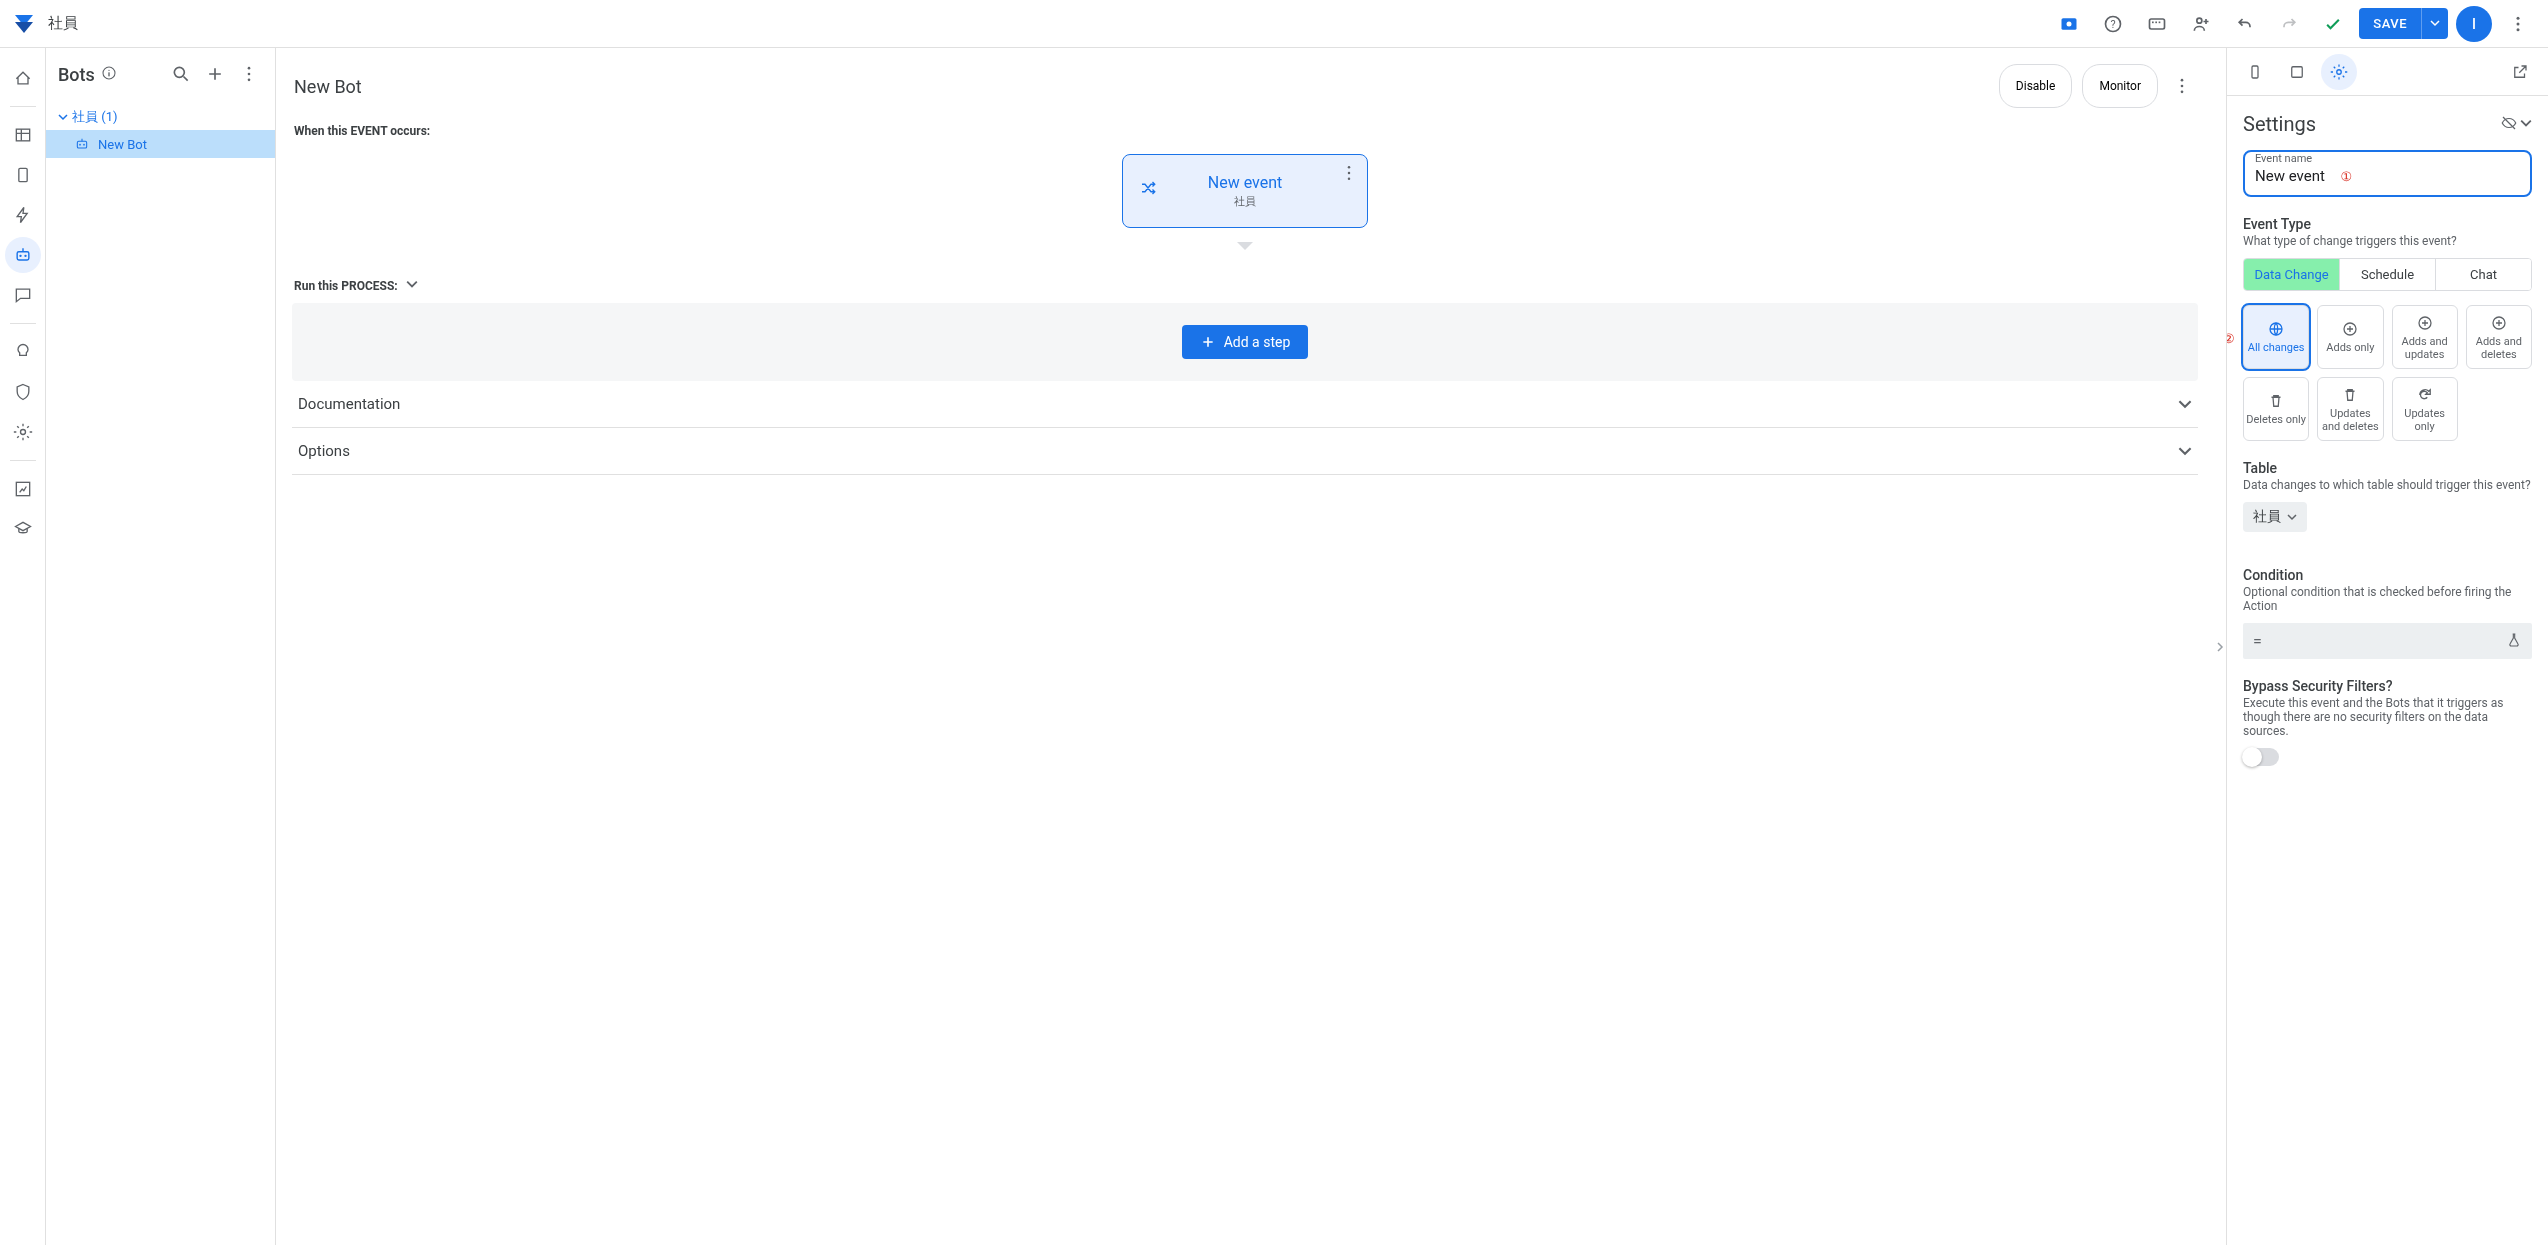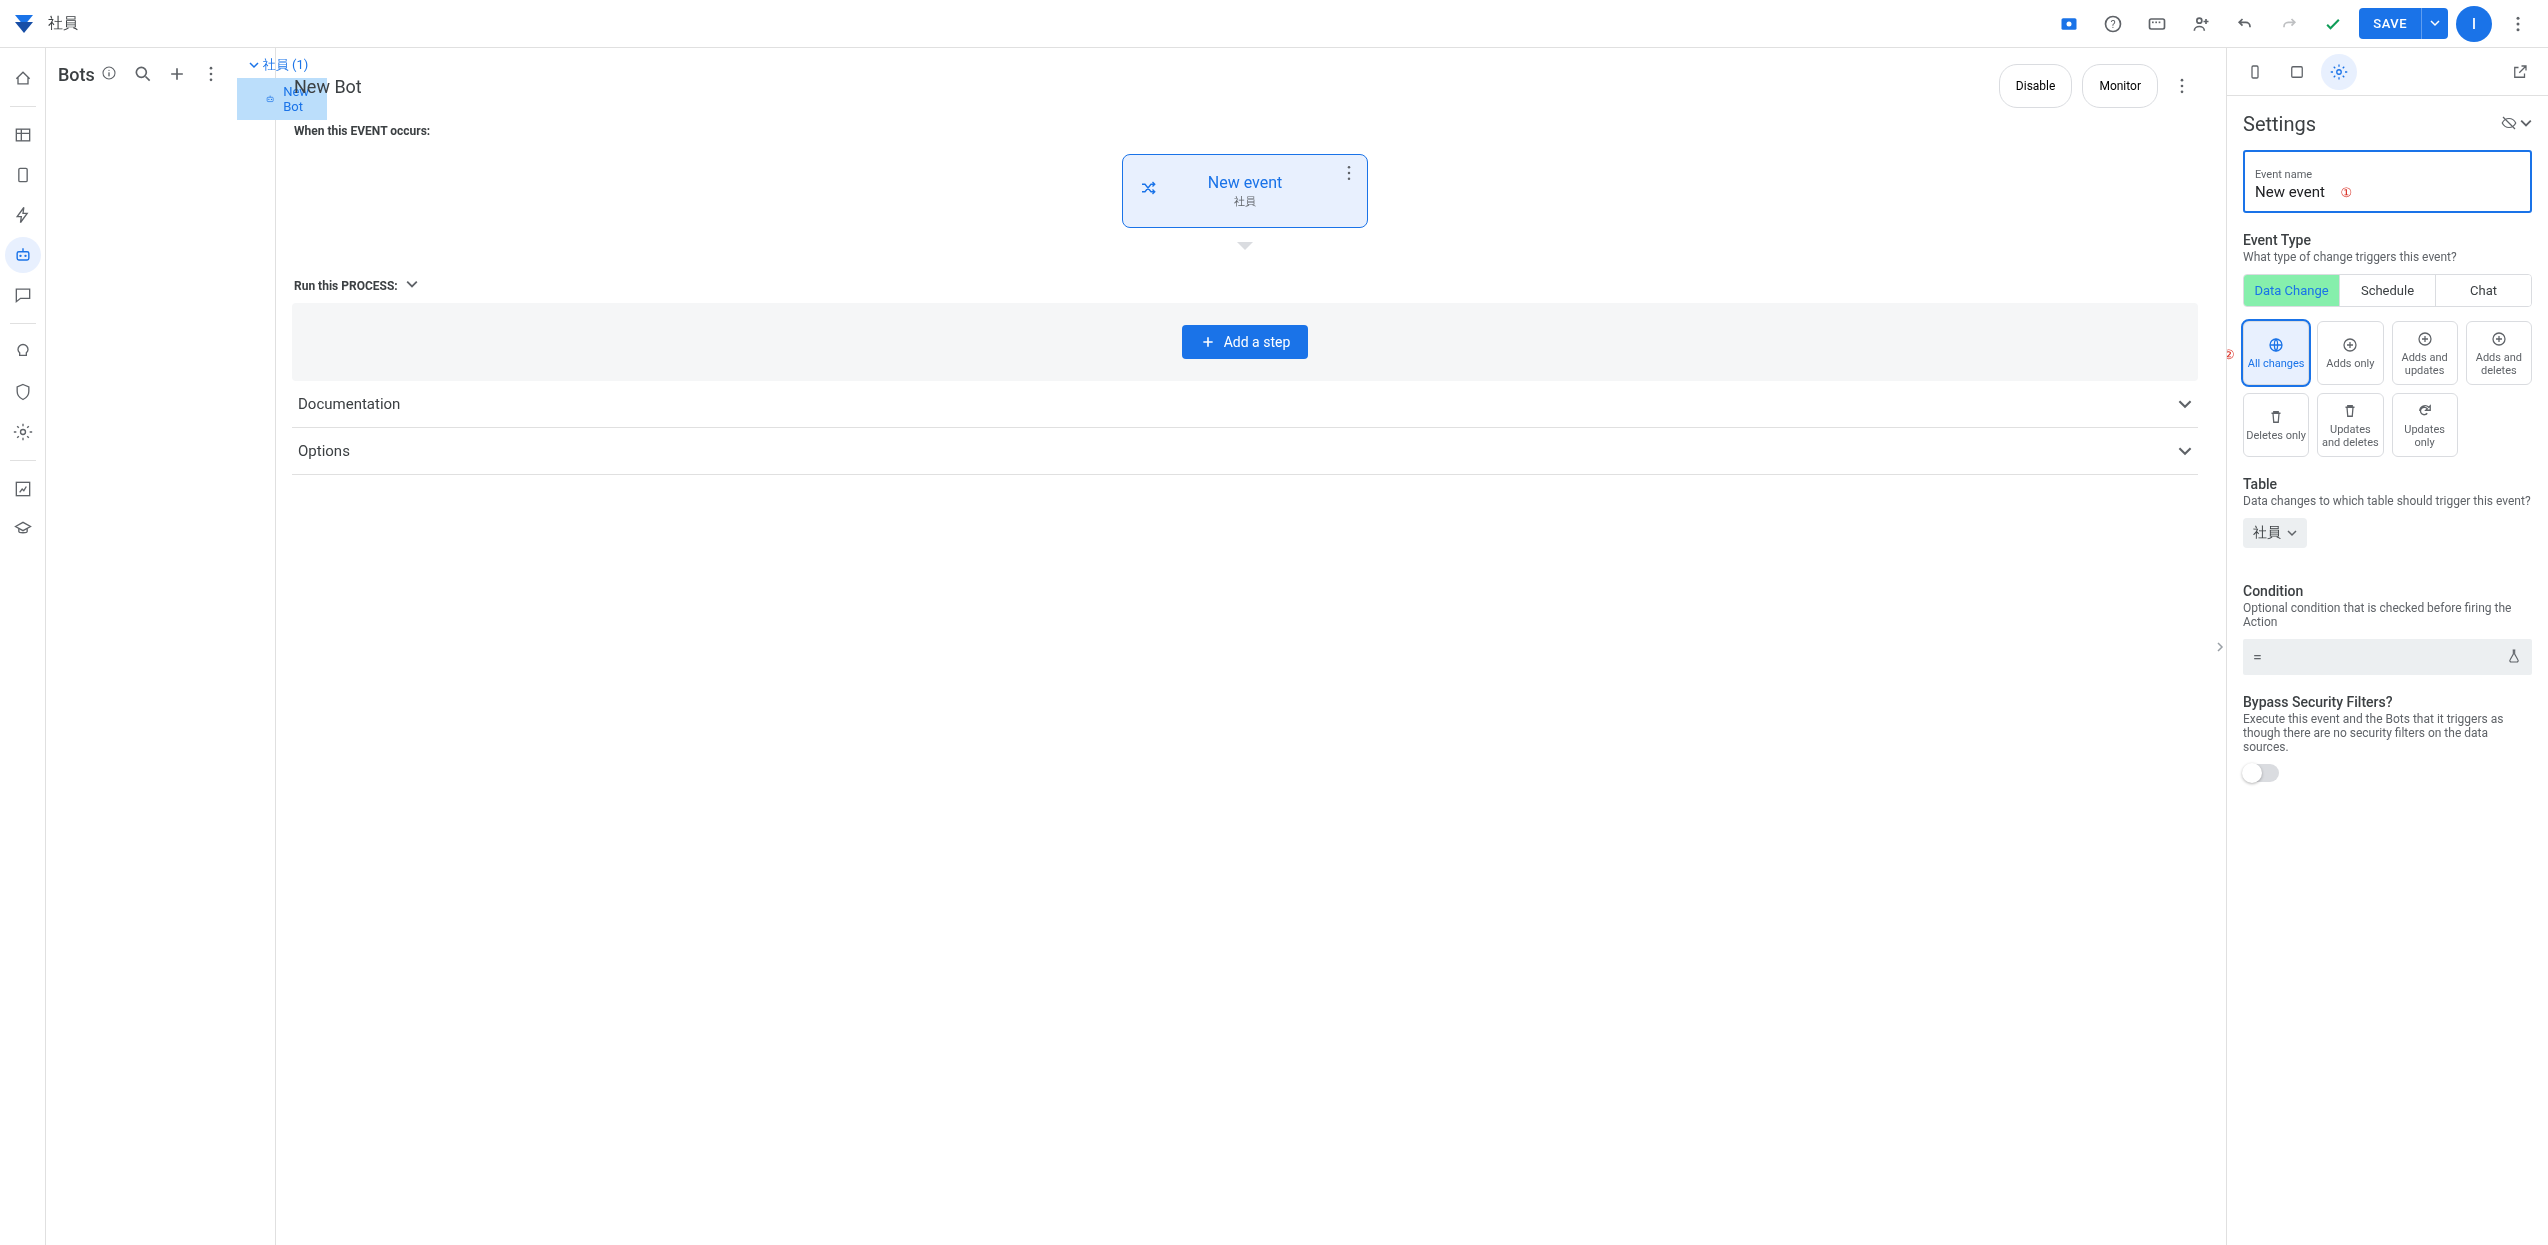--- a/index.html
+++ b/index.html
@@ -16,21 +16,21 @@
 .icon-btn.green{color:#0f9d58}
 .save-btn{display:flex;align-items:center;background:#1a73e8;color:#fff;border-radius:4px;overflow:hidden}
 .save-btn button{background:none;border:none;color:#fff;font-weight:500;font-size:13px;letter-spacing:.5px;padding:8px 14px;cursor:pointer}
 .save-btn .caret{border-left:1px solid rgba(255,255,255,.3);padding:8px 8px}
 .avatar{width:36px;height:36px;border-radius:50%;background:#1a73e8;color:#fff;display:flex;align-items:center;justify-content:center;font-weight:500}
 .body{flex:1;display:flex;min-height:0}
 .leftrail{width:46px;border-right:1px solid #e0e0e0;display:flex;flex-direction:column;align-items:center;padding-top:12px;gap:4px}
 .rail-btn{width:36px;height:36px;border:none;background:none;border-radius:50%;display:flex;align-items:center;justify-content:center;color:#5f6368;cursor:pointer}
 .rail-btn.active{background:#e8f0fe;color:#1a73e8}
 .rail-divider{width:26px;height:1px;background:#e0e0e0;margin:6px 0}
-.sidebar{width:230px;border-right:1px solid #e0e0e0;display:flex;}
+.sidebar{width:230px;border-right:1px solid #e0e0e0;display:flex;flex-direction:column}
 .sidebar-header{display:flex;align-items:center;height:52px;padding:0 12px;gap:6px}
 .sidebar-title{font-size:18px;font-weight:500;color:#3c4043}
 .sidebar-header .info{color:#5f6368}
 .sidebar-header-spacer{flex:1}
 .tree{padding:4px 0}
 .tree-group{display:flex;align-items:center;gap:4px;padding:4px 12px;color:#1a73e8;font-size:13px;cursor:pointer}
 .tree-item{display:flex;align-items:center;gap:8px;padding:6px 12px 6px 28px;background:#bbdefb;color:#1a73e8;font-size:13px;cursor:pointer}
 .tree-item svg{width:16px;height:16px}
 .main{flex:1;display:flex;min-width:0}
 .canvas{flex:1;padding:16px 12px;overflow:auto}
@@ -52,21 +52,21 @@
 .collapsible{display:flex;align-items:center;justify-content:space-between;padding:14px 6px;border-bottom:1px solid #e0e0e0;margin:0 4px;font-size:15px;color:#3c4043;cursor:pointer}
 .collapsible:first-of-type{border-top:1px solid #e0e0e0;margin-top:22px}
 .divider-handle{width:12px;display:flex;align-items:center;justify-content:center;color:#9aa0a6;cursor:pointer}
 .rightpanel{width:322px;border-left:1px solid #e0e0e0;display:flex;flex-direction:column;overflow:auto}
 .rp-tabs{height:48px;border-bottom:1px solid #e0e0e0;display:flex;align-items:center;padding:0 10px;gap:6px}
 .rp-tab{width:36px;height:36px;border:none;background:none;border-radius:50%;display:flex;align-items:center;justify-content:center;color:#5f6368;cursor:pointer}
 .rp-tab.active{background:#e8f0fe;color:#1a73e8}
 .rp-body{padding:16px}
 .rp-title-row{display:flex;align-items:center;justify-content:space-between;margin-bottom:14px}
 .rp-title{font-size:20px;color:#3c4043}
-.field-box{border:2px solid #1a73e8;border-radius:3px;padding:16px 10px 10px;margin-bottom:16px;position:relative}
+.field-box{border:2px solid #1a73e8;border-radius:8px;padding:0 10px 10px;margin-bottom:16px;position:relative}
 .field-label{font-size:11px;color:#5f6368}
 .field-value{font-size:15px;color:#202124;padding-top:2px}
 .annot{color:#d93025;font-size:13px;margin-left:12px}
 .sub-heading{font-size:14px;font-weight:500;color:#3c4043;margin-top:19px}
 .sub-desc{font-size:12px;color:#5f6368;margin-top:2px;margin-bottom:10px}
 .seg{display:flex;border:1px solid #dadce0;border-radius:4px;overflow:hidden;margin-bottom:14px}
 .seg button{flex:1;border:none;background:#fff;padding:8px 4px;font-size:13px;color:#3c4043;cursor:pointer;border-right:1px solid #dadce0}
 .seg button:last-child{border-right:none}
 .seg button.active{background:#86efac;color:#1a73e8}
 .change-grid{display:grid;grid-template-columns:repeat(4,1fr);gap:8px;margin-bottom:16px;position:relative}

